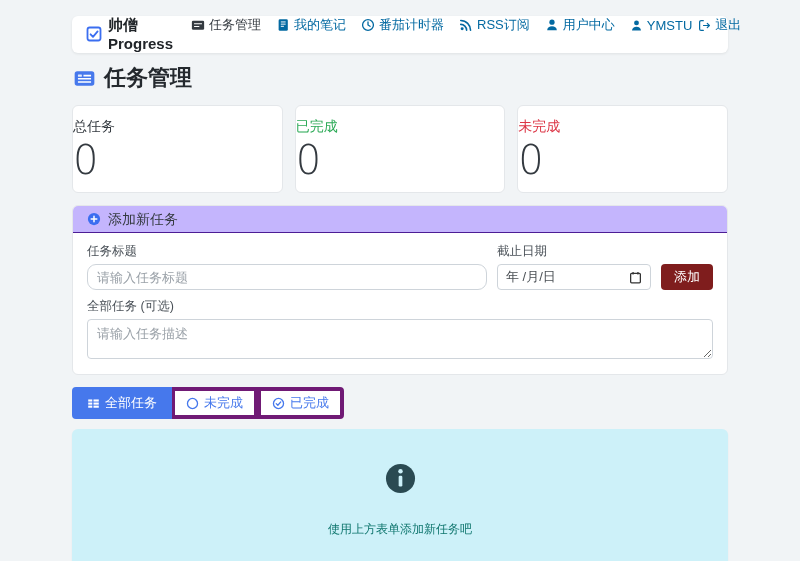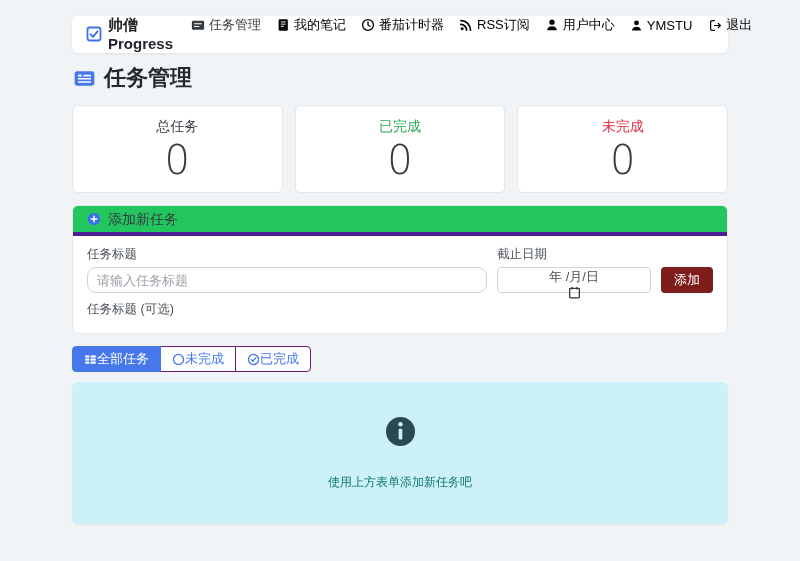--- a/index.html
+++ b/index.html
@@ -14,77 +14,77 @@
 
   
   .navbar {
     height: 37px; background: #fff; border-radius: 6px;
     box-shadow: 0 1px 3px rgba(0,0,0,.08);
     display: flex; align-items: flex-start; padding: 0 14px;
     margin-bottom: 12px; font-size: 13px;
   }
   .brand { display: flex; align-items: center; gap: 6px; font-weight: bold; font-size: 15px; color: #212529; margin-right: 18px; cursor: pointer; }
   .brand .icn { color: #3b6ef0; }
-  .nav-link { display: flex; align-items: center; gap: 4px; color: #000000; margin-right: 15px; cursor: pointer; white-space: nowrap; }
+  .nav-link { display: flex; align-items: center; gap: 4px; color: #0369a1; margin-right: 15px; cursor: pointer; white-space: nowrap; }
   .nav-link.active { color: #343a40; }
-  .nav-right { margin-left: auto; display: flex; align-items: center; gap: 17px; color: #6c757d; }
+  .nav-right { margin-left: auto; display: flex; align-items: center; gap: 6px; color: #6c757d; }
   .nav-right .nav-link { margin-right: 0; }
   .icn { display: inline-flex; align-items: center; }
   .icn svg { display: block; }
 
   
   .title-row { display: flex; align-items: center; gap: 9px; margin: 10px 2px 14px; }
   .title-row h1 { font-size: 22px; font-weight: 600; color: #24292e; margin: 0; line-height: 26px; }
   .title-row .icn { color: #4678ec; }
 
   
   .stats-row { display: flex; gap: 12px; margin-bottom: 12px; }
-  .stat-card { flex: 1; background: #fff; border: 1px solid #e4e7ea; border-radius: 6px; text-align: center; padding: 12px 0 10px; }
+  .stat-card { flex: 1; background: #fff; border: 1px solid #e4e7ea; border-radius: 6px; text-align: left; padding: 12px 0 10px; }
   .stat-label { font-size: 14px; color: #343a40; }
   .stat-label.success { color: #2daa57; }
   .stat-label.danger { color: #dc3545; }
   .stat-value { font-size: 40px; font-weight: 300; color: #343a40; line-height: 1.1; margin-top: 2px; font-family: "DejaVu Sans", sans-serif; }
 
   
   .panel { background: #fff; border: 1px solid #e4e7ea; border-radius: 6px; margin-bottom: 10px; overflow: hidden; }
-  .panel-header { background: #22c55e; border-bottom: 4px solid #4c1d95; padding: 5px 14px; display: flex; align-items: center; gap: 7px; font-size: 14px; color: #343a40; line-height: 16px; }
+  .panel-header { background: #c4b5fd; border-bottom: 1px solid #4c1d95; padding: 5px 14px; display: flex; align-items: center; gap: 7px; font-size: 14px; color: #343a40; line-height: 16px; }
   .panel-header .icn { color: #3b6ef0; }
   .panel-body { padding: 11px 14px; }
   .form-row { display: flex; gap: 10px; align-items: flex-end; margin-bottom: 9px; }
   .col-title { flex: 1; }
   .col-date { width: 154px; }
   .field-label { font-size: 12.5px; color: #495057; display: block; margin-bottom: 5px; line-height: 15px; }
   .text-input {
     width: 100%; height: 26px; border: 1px solid #ced4da; border-radius: 9px;
     padding: 0 9px; font-size: 13px; color: #343a40; outline: none;
     font-family: "Liberation Sans", "DejaVu Sans", sans-serif;
   }
   .text-input::placeholder, textarea::placeholder { color: #9aa1a8; }
   .date-input {
     height: 26px; border: 1px solid #ced4da; border-radius: 4px;
     display: flex; align-items: center; justify-content: space-between;
-    padding: 0 8px; font-size: 13px; color: #4a4f54; cursor: text; background: #fff; flex-direction: column;
+    padding: 0 8px; font-size: 13px; color: #4a4f54; cursor: text; background: #fff;
   }
   .date-input .icn { color: #333; cursor: pointer; }
   .add-btn {
     height: 26px; padding: 0 13px; background: #7f1d1d; color: #fff; border: none;
     border-radius: 4px; font-size: 13px; cursor: pointer;
     font-family: "Liberation Sans", "DejaVu Sans", sans-serif;
   }
   .desc-textarea {
     width: 100%; height: 40px; border: 1px solid #ced4da; border-radius: 4px;
     padding: 5px 9px; font-size: 13px; resize: vertical; color: #343a40; outline: none;
     font-family: "Liberation Sans", "DejaVu Sans", sans-serif;
   }
 
   
   .filter-group { display: inline-flex; margin: 2px 0 10px; }
   .fbtn {
-    display: flex; align-items: center; padding: 4px 11px; font-size: 13px;
-    background: #fff; color: #4678ec; border: 1px solid #701a75; cursor: pointer;
+    display: flex; align-items: center; gap: 5px; padding: 4px 11px; font-size: 13px;
+    background: #fff; color: #4678ec; border: 4px solid #701a75; cursor: pointer;
     margin-left: -1px; line-height: 16px;
     font-family: "Liberation Sans", "DejaVu Sans", sans-serif;
   }
   .fbtn:first-child { border-radius: 4px 0 0 4px; margin-left: 0; }
   .fbtn:last-child { border-radius: 0 4px 4px 0; }
   .fbtn.active { background: #4678ec; border-color: #4678ec; color: #fff; position: relative; z-index: 1; }
 
   
   .empty {
     background: #cdf1f9; border-radius: 6px; height: 142px;
@@ -233,21 +233,22 @@
               <svg width="13" height="13" viewBox="0 0 16 16">
                   <rect x="2" y="3" width="12" height="11.5" rx="1.2" fill="none" stroke="currentColor" stroke-width="1.6"></rect>
                   <path d="M5 1.2v3M11 1.2v3" stroke="currentColor" stroke-width="1.6"></path>
                 </svg>
             </span>
           </div>
         </div>
         <button class="add-btn">添加</button>
       </div>
       <div>
-        <label class="field-label">任务标题 (可选)</label>
+        <label class="field-label">全部任务 (可选)</label>
+        <textarea class="desc-textarea" placeholder="请输入任务描述" style=""></textarea>
       </div>
     </div>
   </div>
 
   
   <div class="filter-group">
     <button class="fbtn active">
       <span class="icn">
         <svg width="13" height="13" viewBox="0 0 16 16">
             <rect x="1.5" y="3" width="5" height="2.6" fill="currentColor"></rect>

